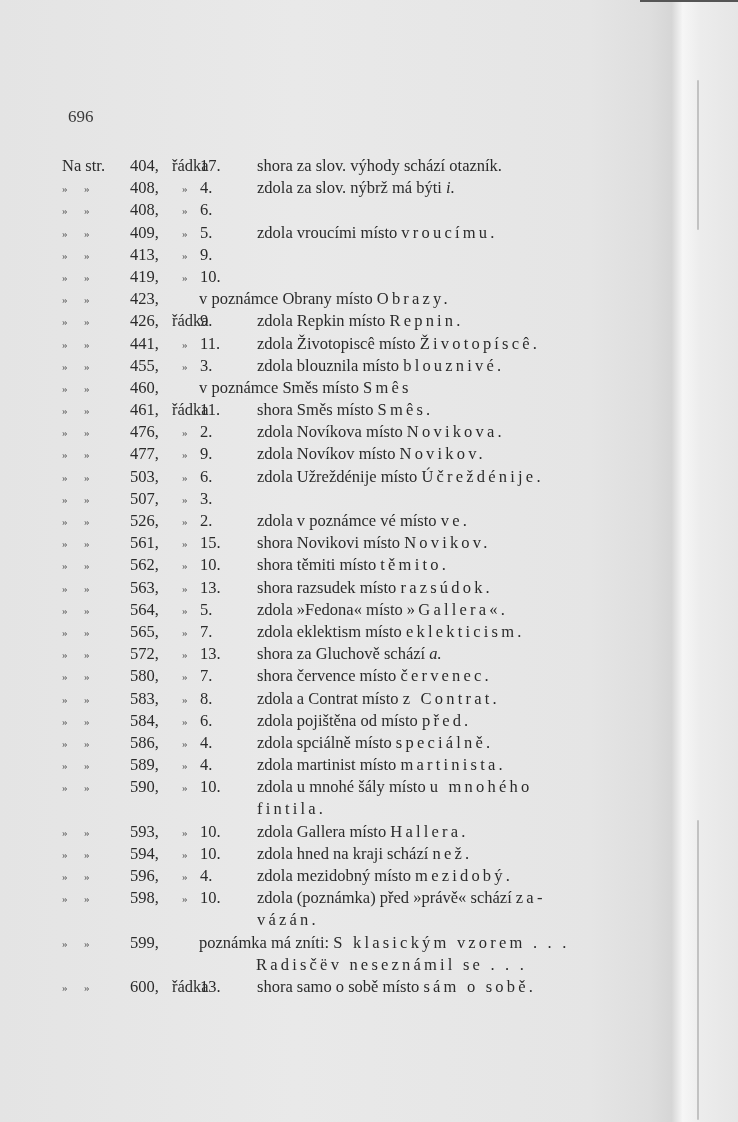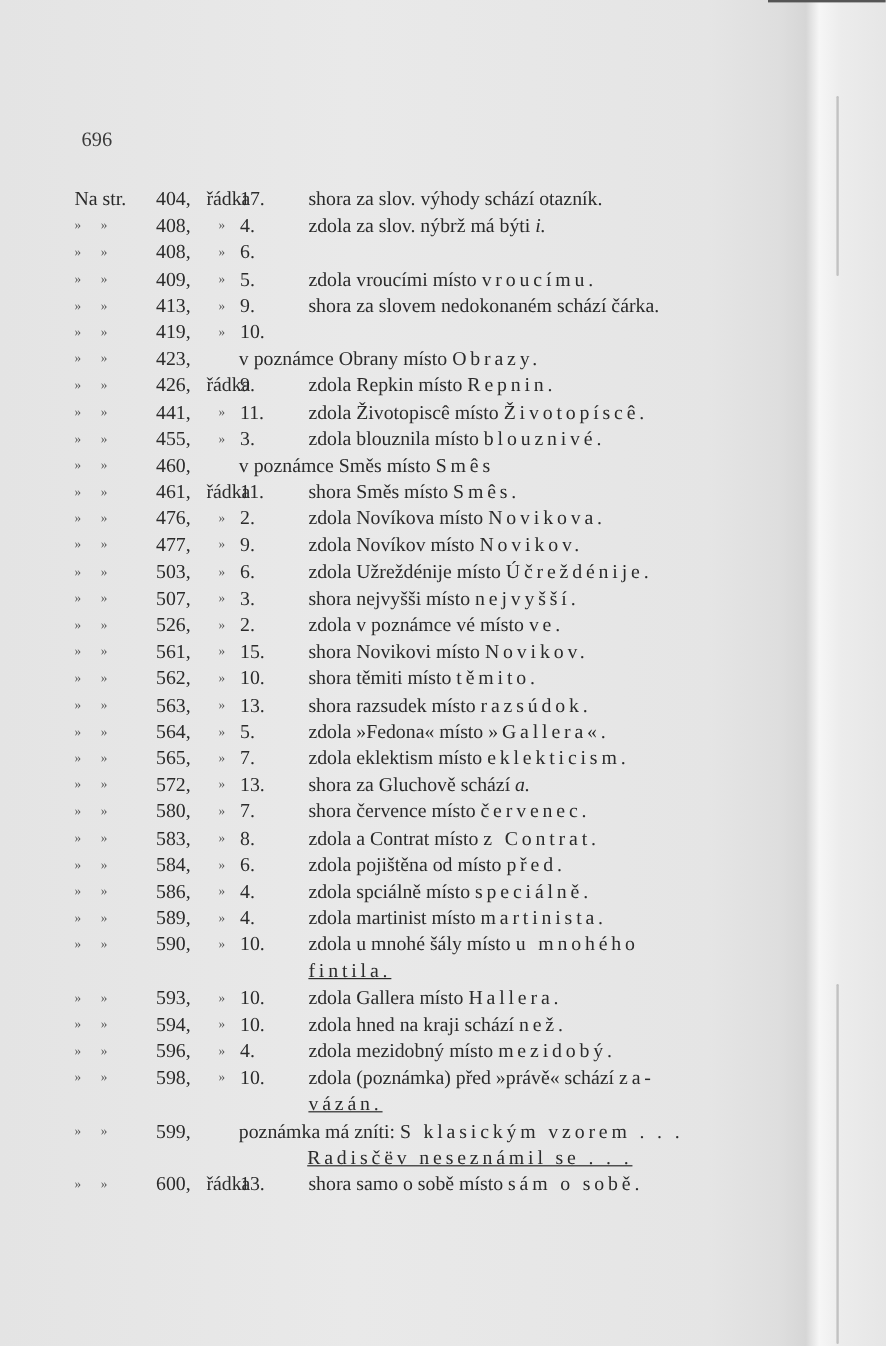--- a/index.html
+++ b/index.html
@@ -18,21 +18,21 @@
   .page-number { position: absolute; left: 68px; top: 107px; font-size: 17px; color: #3a3a3a; }
   .errata { position: absolute; left: 0; top: 155px; width: 738px; }
   .row { position: relative; height: 22.2px; font-size: 16.5px; line-height: 22px; white-space: nowrap; }
   .c-a { position: absolute; left: 62px; }
   .c-b { position: absolute; left: 104px; }
   .c-page { position: absolute; left: 130px; }
   .c-row { position: absolute; left: 172px; }
   .lineno-wrap { position: absolute; left: 200px; width: 52px; }
   .c-text { position: absolute; left: 257px; }
   .c-text-free { position: absolute; left: 167px; margin-left: 32px; }
-  .cont { position: absolute; left: 257px; text-decoration: underline; }
+  .cont { position: absolute; left: 257px; }
   .ditto { font-size: 11px; color: #555; }
   .sp { letter-spacing: 3.2px; }
   .it { font-style: italic; }
 </style>
 </head>
 <body>
 
 <div class="page">
   <div class="top-edge"></div>
   <div class="fold-line" style="top:80px;height:150px"></div>
@@ -70,21 +70,20 @@
         <span class="c-row ditto" style="left: 182px;">»</span>
         <span class="lineno-wrap">5.</span>
         <span class="c-text">zdola vroucími místo <span class="sp">vroucímu.</span></span>
       </div>
       <div class="row">
         <span class="c-a ditto">»</span>
         <span class="c-b ditto" style="left: 84px;">»</span>
         <span class="c-page">413,</span>
         <span class="c-row ditto" style="left: 182px;">»</span>
         <span class="lineno-wrap">9.</span>
-        <span class="c-text">shora za slovem nedokonaném schází čárka.</span>
       </div>
       <div class="row">
         <span class="c-a ditto">»</span>
         <span class="c-b ditto" style="left: 84px;">»</span>
         <span class="c-page">419,</span>
         <span class="c-row ditto" style="left: 182px;">»</span>
         <span class="lineno-wrap">10.</span>
       </div>
       <div class="row">
         <span class="c-a ditto">»</span>
@@ -153,21 +152,20 @@
         <span class="c-row ditto" style="left: 182px;">»</span>
         <span class="lineno-wrap">6.</span>
         <span class="c-text">zdola Užreždénije místo <span class="sp">Účreždénije.</span></span>
       </div>
       <div class="row">
         <span class="c-a ditto">»</span>
         <span class="c-b ditto" style="left: 84px;">»</span>
         <span class="c-page">507,</span>
         <span class="c-row ditto" style="left: 182px;">»</span>
         <span class="lineno-wrap">3.</span>
-        <span class="c-text">shora nejvyšši místo <span class="sp">nejvyšší.</span></span>
       </div>
       <div class="row">
         <span class="c-a ditto">»</span>
         <span class="c-b ditto" style="left: 84px;">»</span>
         <span class="c-page">526,</span>
         <span class="c-row ditto" style="left: 182px;">»</span>
         <span class="lineno-wrap">2.</span>
         <span class="c-text">zdola v poznámce vé místo <span class="sp">ve.</span></span>
       </div>
       <div class="row">

